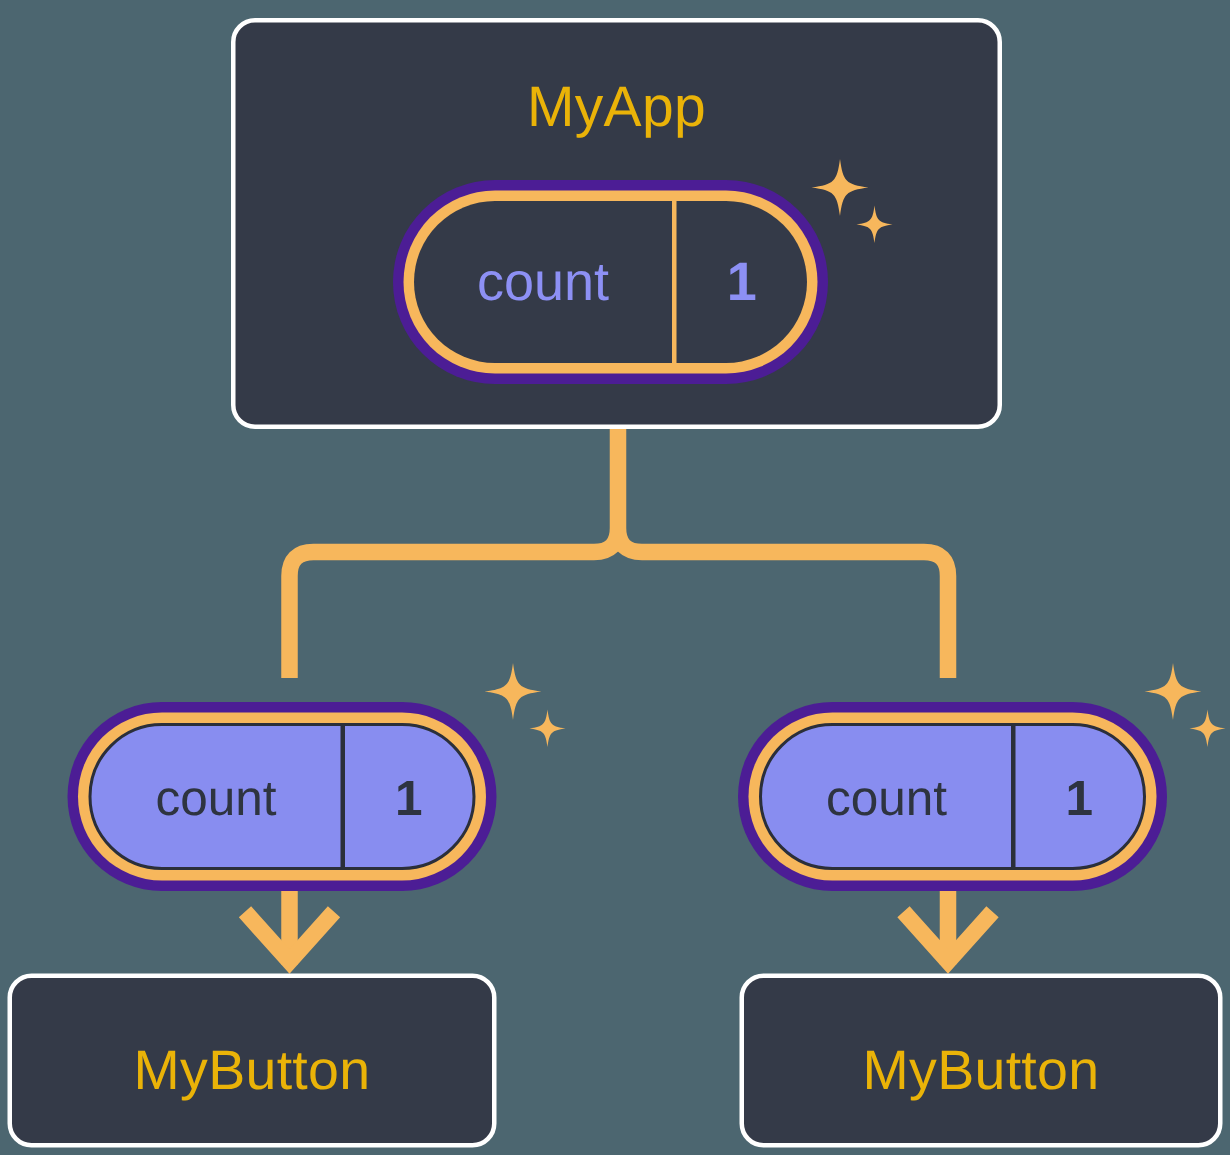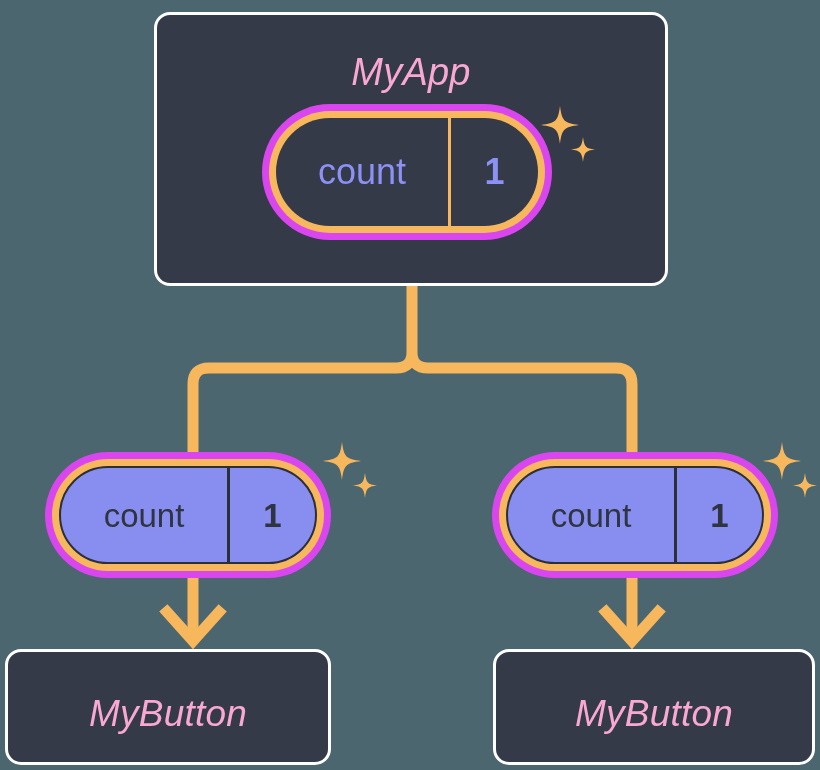--- a/index.html
+++ b/index.html
@@ -41,47 +41,47 @@
     align-items: center;
   }
   #app-card {
     left: 154px;
     top: 12px;
     width: 514px;
     height: 274px;
     justify-content: flex-start;
   }
   .card-title {
-    color: #f9a8d4;
+    color: #eab308;
     font-size: 38px;
     font-weight: 400;
     letter-spacing: .2px;
     line-height: 1;
     margin-top: 38px;
-    font-style: italic;
   }
   .btn-card {
     height: 116px;
     justify-content: center;
   }
   #btn-card-left  { left: 5px;   top: 649px; width: 326px; }
   #btn-card-right { left: 493px; top: 649px; width: 322px; }
   .btn-card .card-title {
     margin-top: 12px;
     font-size: 37px;
   }
 
   
   .pill {
     position: absolute;
     box-sizing: border-box;
     border-radius: 999px;
-    background: #d946ef;          
+    background: #4c1d95;          
     padding: 7px;
     display: flex;
+    margin-top: 16px;
   }
   .pill-inner {
     box-sizing: border-box;
     flex: 1 1 auto;
     border-radius: 999px;
     background: #f7b75c;          
     padding: 7px;
     display: flex;
   }
   .pill-core {

